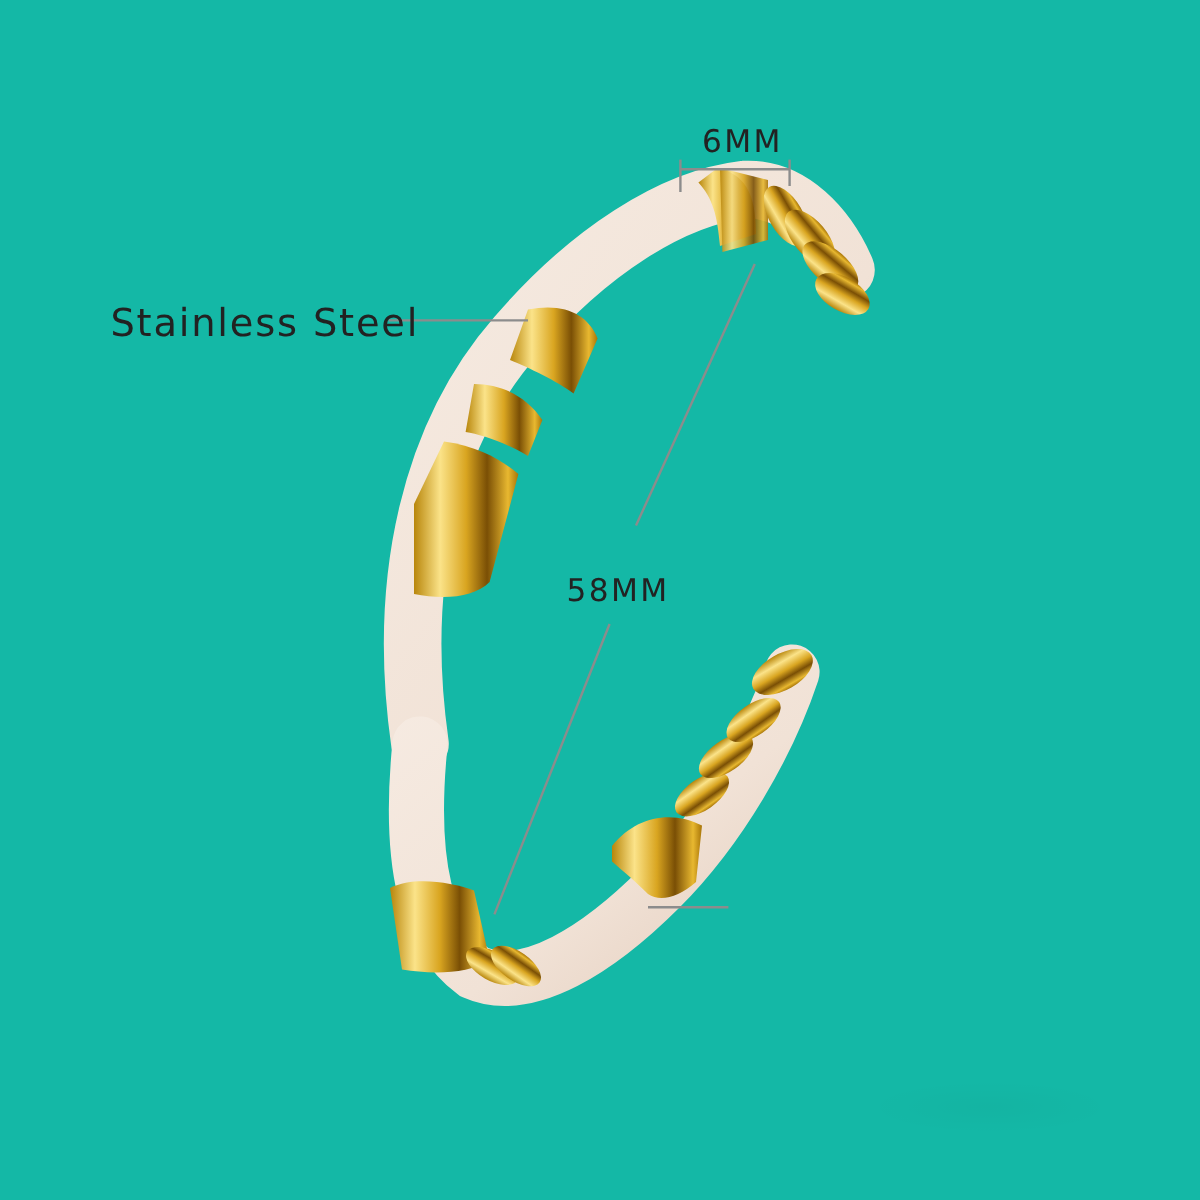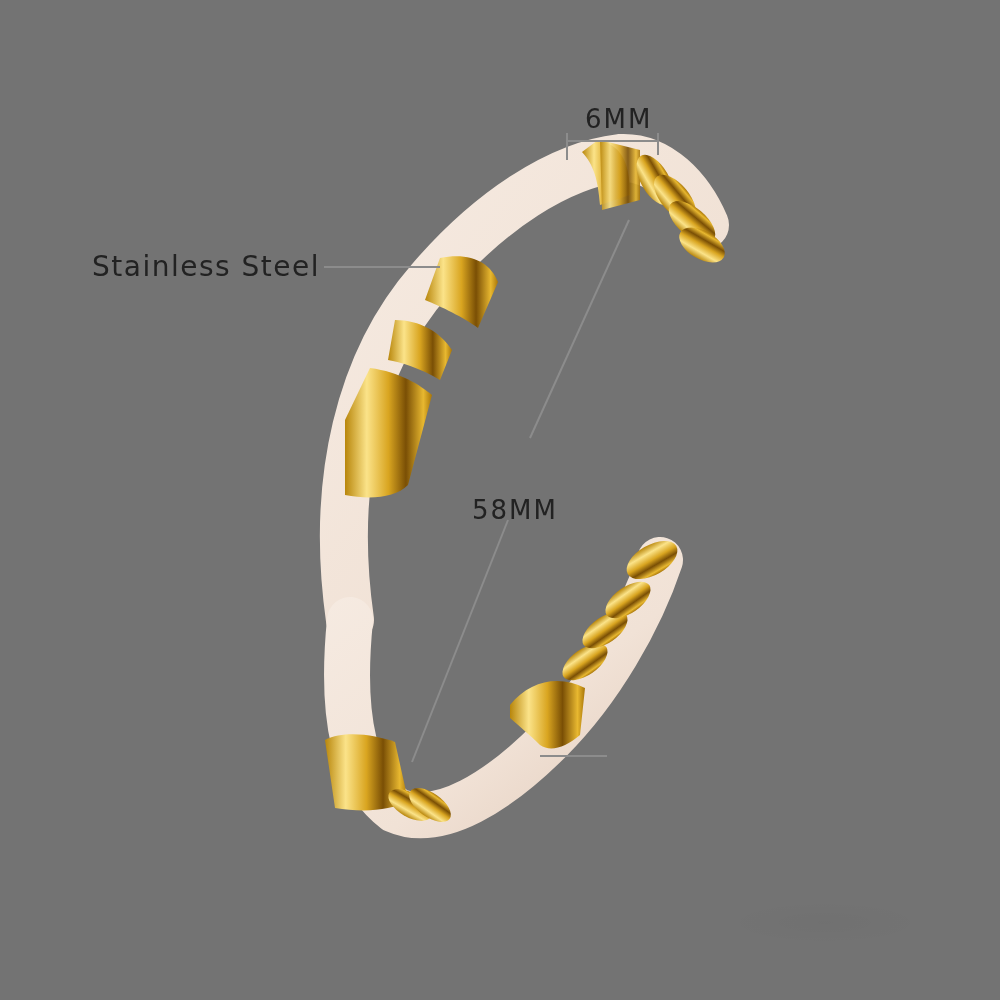--- a/index.html
+++ b/index.html
@@ -4,28 +4,28 @@
   <style>
     html, body {
       margin: 0;
       padding: 0;
       background: #ffffff;
     }
     .canvas {
       position: relative;
       width: 1000px;
       height: 1000px;
-      background: #737373;
+      background: #14b8a6;
       overflow: hidden;
       font-family: "DejaVu Sans", sans-serif;
     }
     .label {
       position: absolute;
       color: #222222;
-      font-size: 28px;
+      font-size: 32px;
       letter-spacing: 1.5px;
       white-space: nowrap;
       line-height: 1;
     }
     .label.dim {
       font-size: 26px;
       letter-spacing: 2px;
     }
     svg.art {
       position: absolute;
@@ -116,16 +116,16 @@
       <line x1="508" y1="520" x2="412" y2="762"></line>
 
       <line x1="540" y1="756" x2="607" y2="756"></line>
     </g>
   </svg>
 
   <div class="label dim" style="left:585px; top:106px;">6MM</div>
 
   <div class="label" style="left:92px; top:253px;">Stainless Steel</div>
 
-  <div class="label dim" style="left:472px; top:480px;margin-top:17px;">58MM</div>
+  <div class="label dim" style="left:472px; top:480px;">58MM</div>
 
 
 </div>
 
 </body></html>

